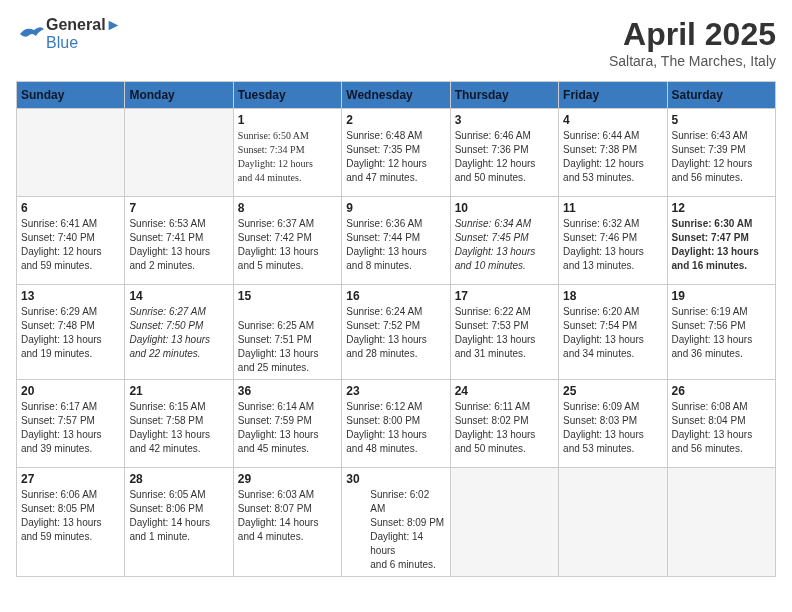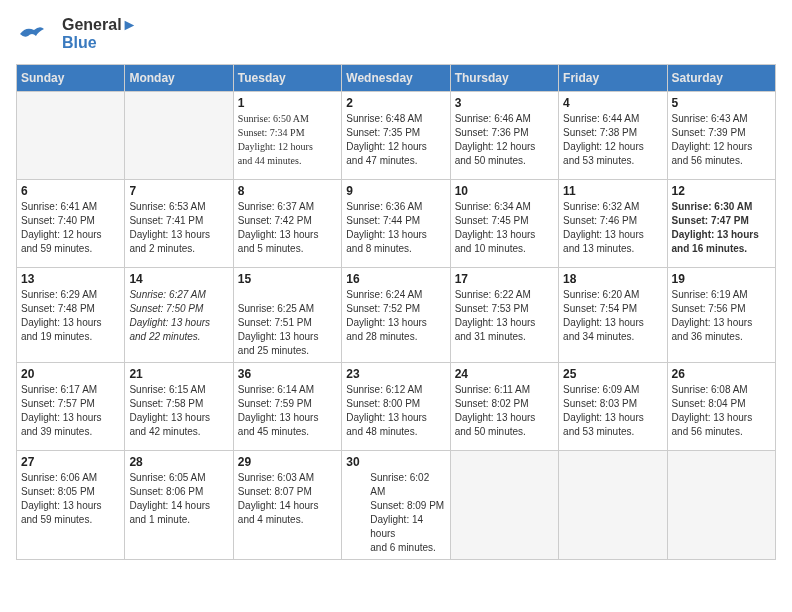--- a/index.html
+++ b/index.html
@@ -12,21 +12,21 @@
     }
     .header {
       display: flex;
       justify-content: space-between;
       align-items: flex-start;
       margin-bottom: 12px;
     }
     .logo {
       display: flex;
       align-items: center;
-      gap: 16px;
+      gap: 0;
     }
     .logo-bird {
       width: 30px;
       height: 24px;
     }
     .title-block {
       text-align: right;
     }
     .month-title {
       font-size: 32px;
@@ -37,21 +37,21 @@
       font-size: 14px;
       color: #555;
     }
     .calendar {
       width: 100%;
       border-collapse: collapse;
       font-size: 10.5px;
     }
     .calendar th {
       background: #3a7abf;
-      color: #e5e5e5;
+      color: #0f172a;
       padding: 6px 4px;
       text-align: left;
       font-size: 12px;
       border: 1px solid #ccc;
     }
     .calendar td {
       border: 1px solid #ccc;
       vertical-align: top;
       padding: 4px;
       width: 108px;
@@ -79,24 +79,26 @@
 </head>
 <body>
 
 <div class="header">
   <div class="logo">
     <svg class="logo-bird" viewBox="0 0 30 24">
       <path d="M4 12 Q10 4 18 8 Q24 3 28 7 Q22 10 20 14 Q16 10 12 14 Q8 16 4 12Z" fill="#3a7abf"></path>
     </svg>
     <div>
       <div style="font-size:16px;font-weight:bold;color:#333;">General<span style="color:#3a7abf;">►</span></div>
-      <div style="font-size:16px;font-weight:bold;color:#3a7abf;">Blue</div>
+      <div style="font-size:16px;font-weight:normal;color:#3a7abf;">Blue</div>
     </div>
   </div>
   <div class="title-block">
+    <div class="month-title">April 2025</div>
+    <div class="subtitle">Saltara, The Marches, Italy</div>
   </div>
 </div>
 
 <table class="calendar">
   <thead>
     <tr>
     <th>Sunday</th>
         <th>Monday</th>
         <th>Tuesday</th>
         <th>Wednesday</th>
@@ -169,21 +171,21 @@
         </td>
         <td>
           <div class="day-num">9</div>
           <div class="day-info" style="white-space: pre-line;">Sunrise: 6:36 AM
 Sunset: 7:44 PM
 Daylight: 13 hours
 and 8 minutes.</div>
         </td>
         <td>
           <div class="day-num">10</div>
-          <div class="day-info" style="white-space: pre-line;">Sunrise: 6:34 AM
+          <div class="day-info" style="white-space: pre-line; font-style: italic;">Sunrise: 6:34 AM
 Sunset: 7:45 PM
 Daylight: 13 hours
 and 10 minutes.</div>
         </td>
         <td>
           <div class="day-num">11</div>
           <div class="day-info" style="white-space: pre-line;">Sunrise: 6:32 AM
 Sunset: 7:46 PM
 Daylight: 13 hours
 and 13 minutes.</div>

